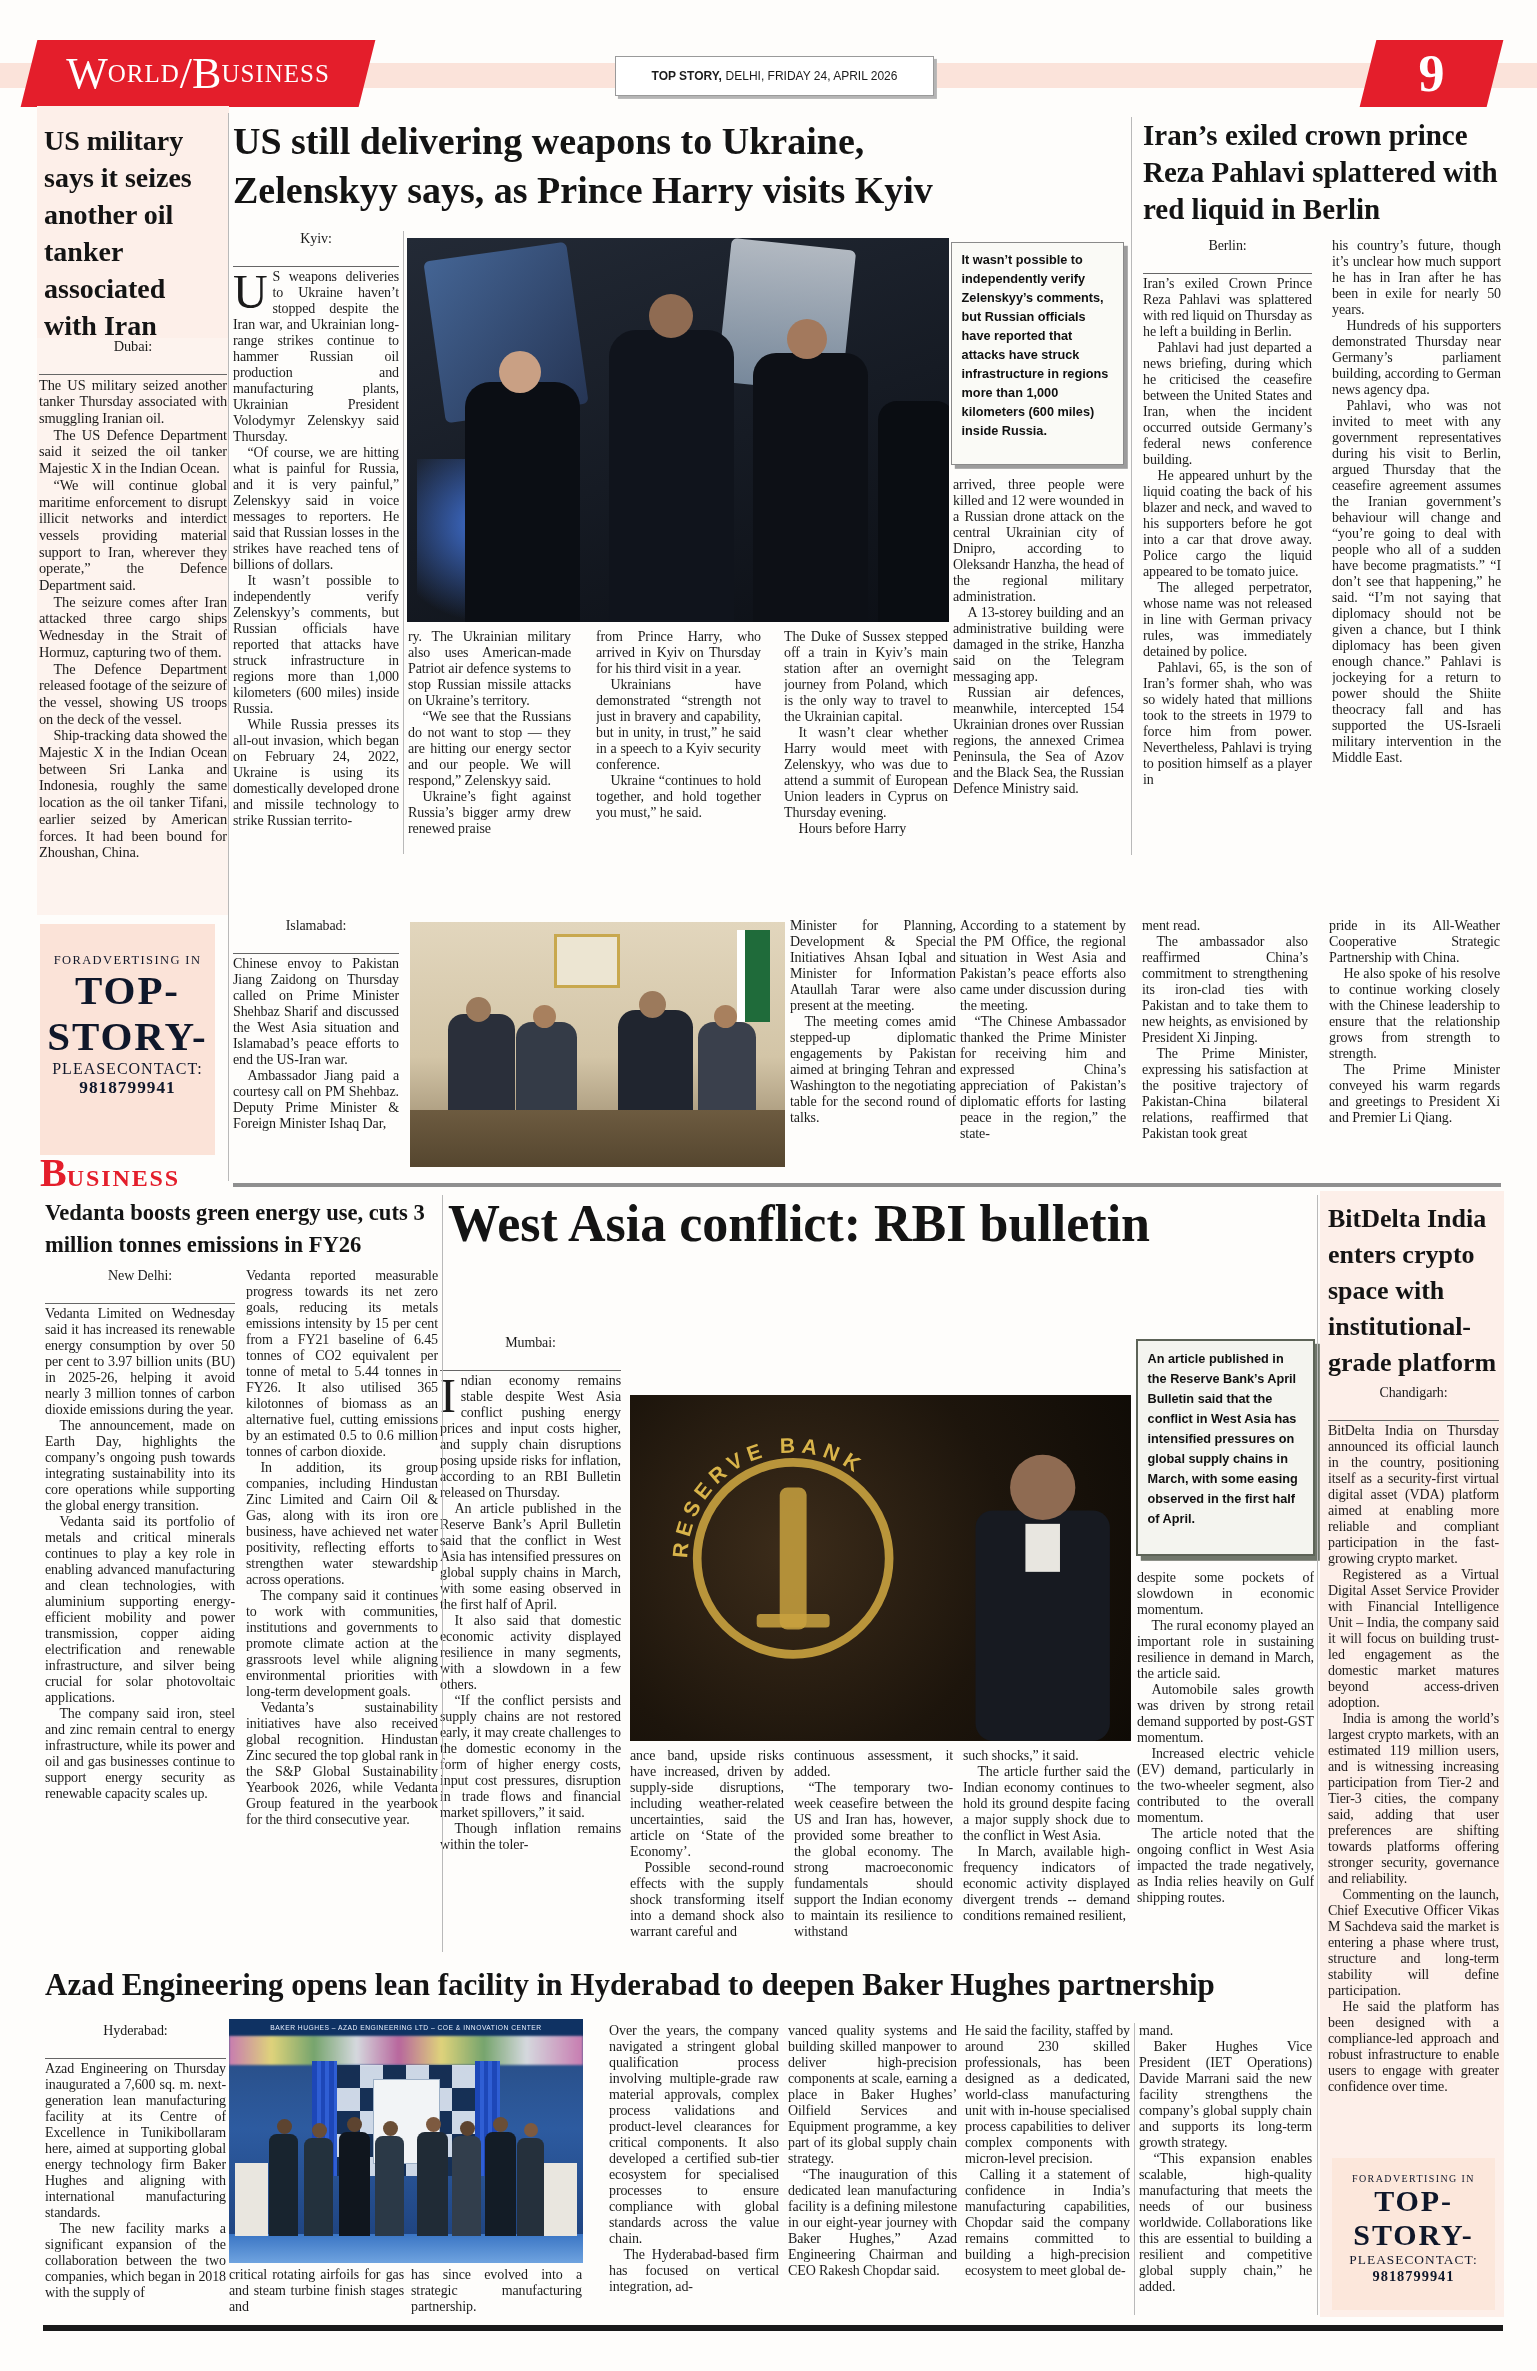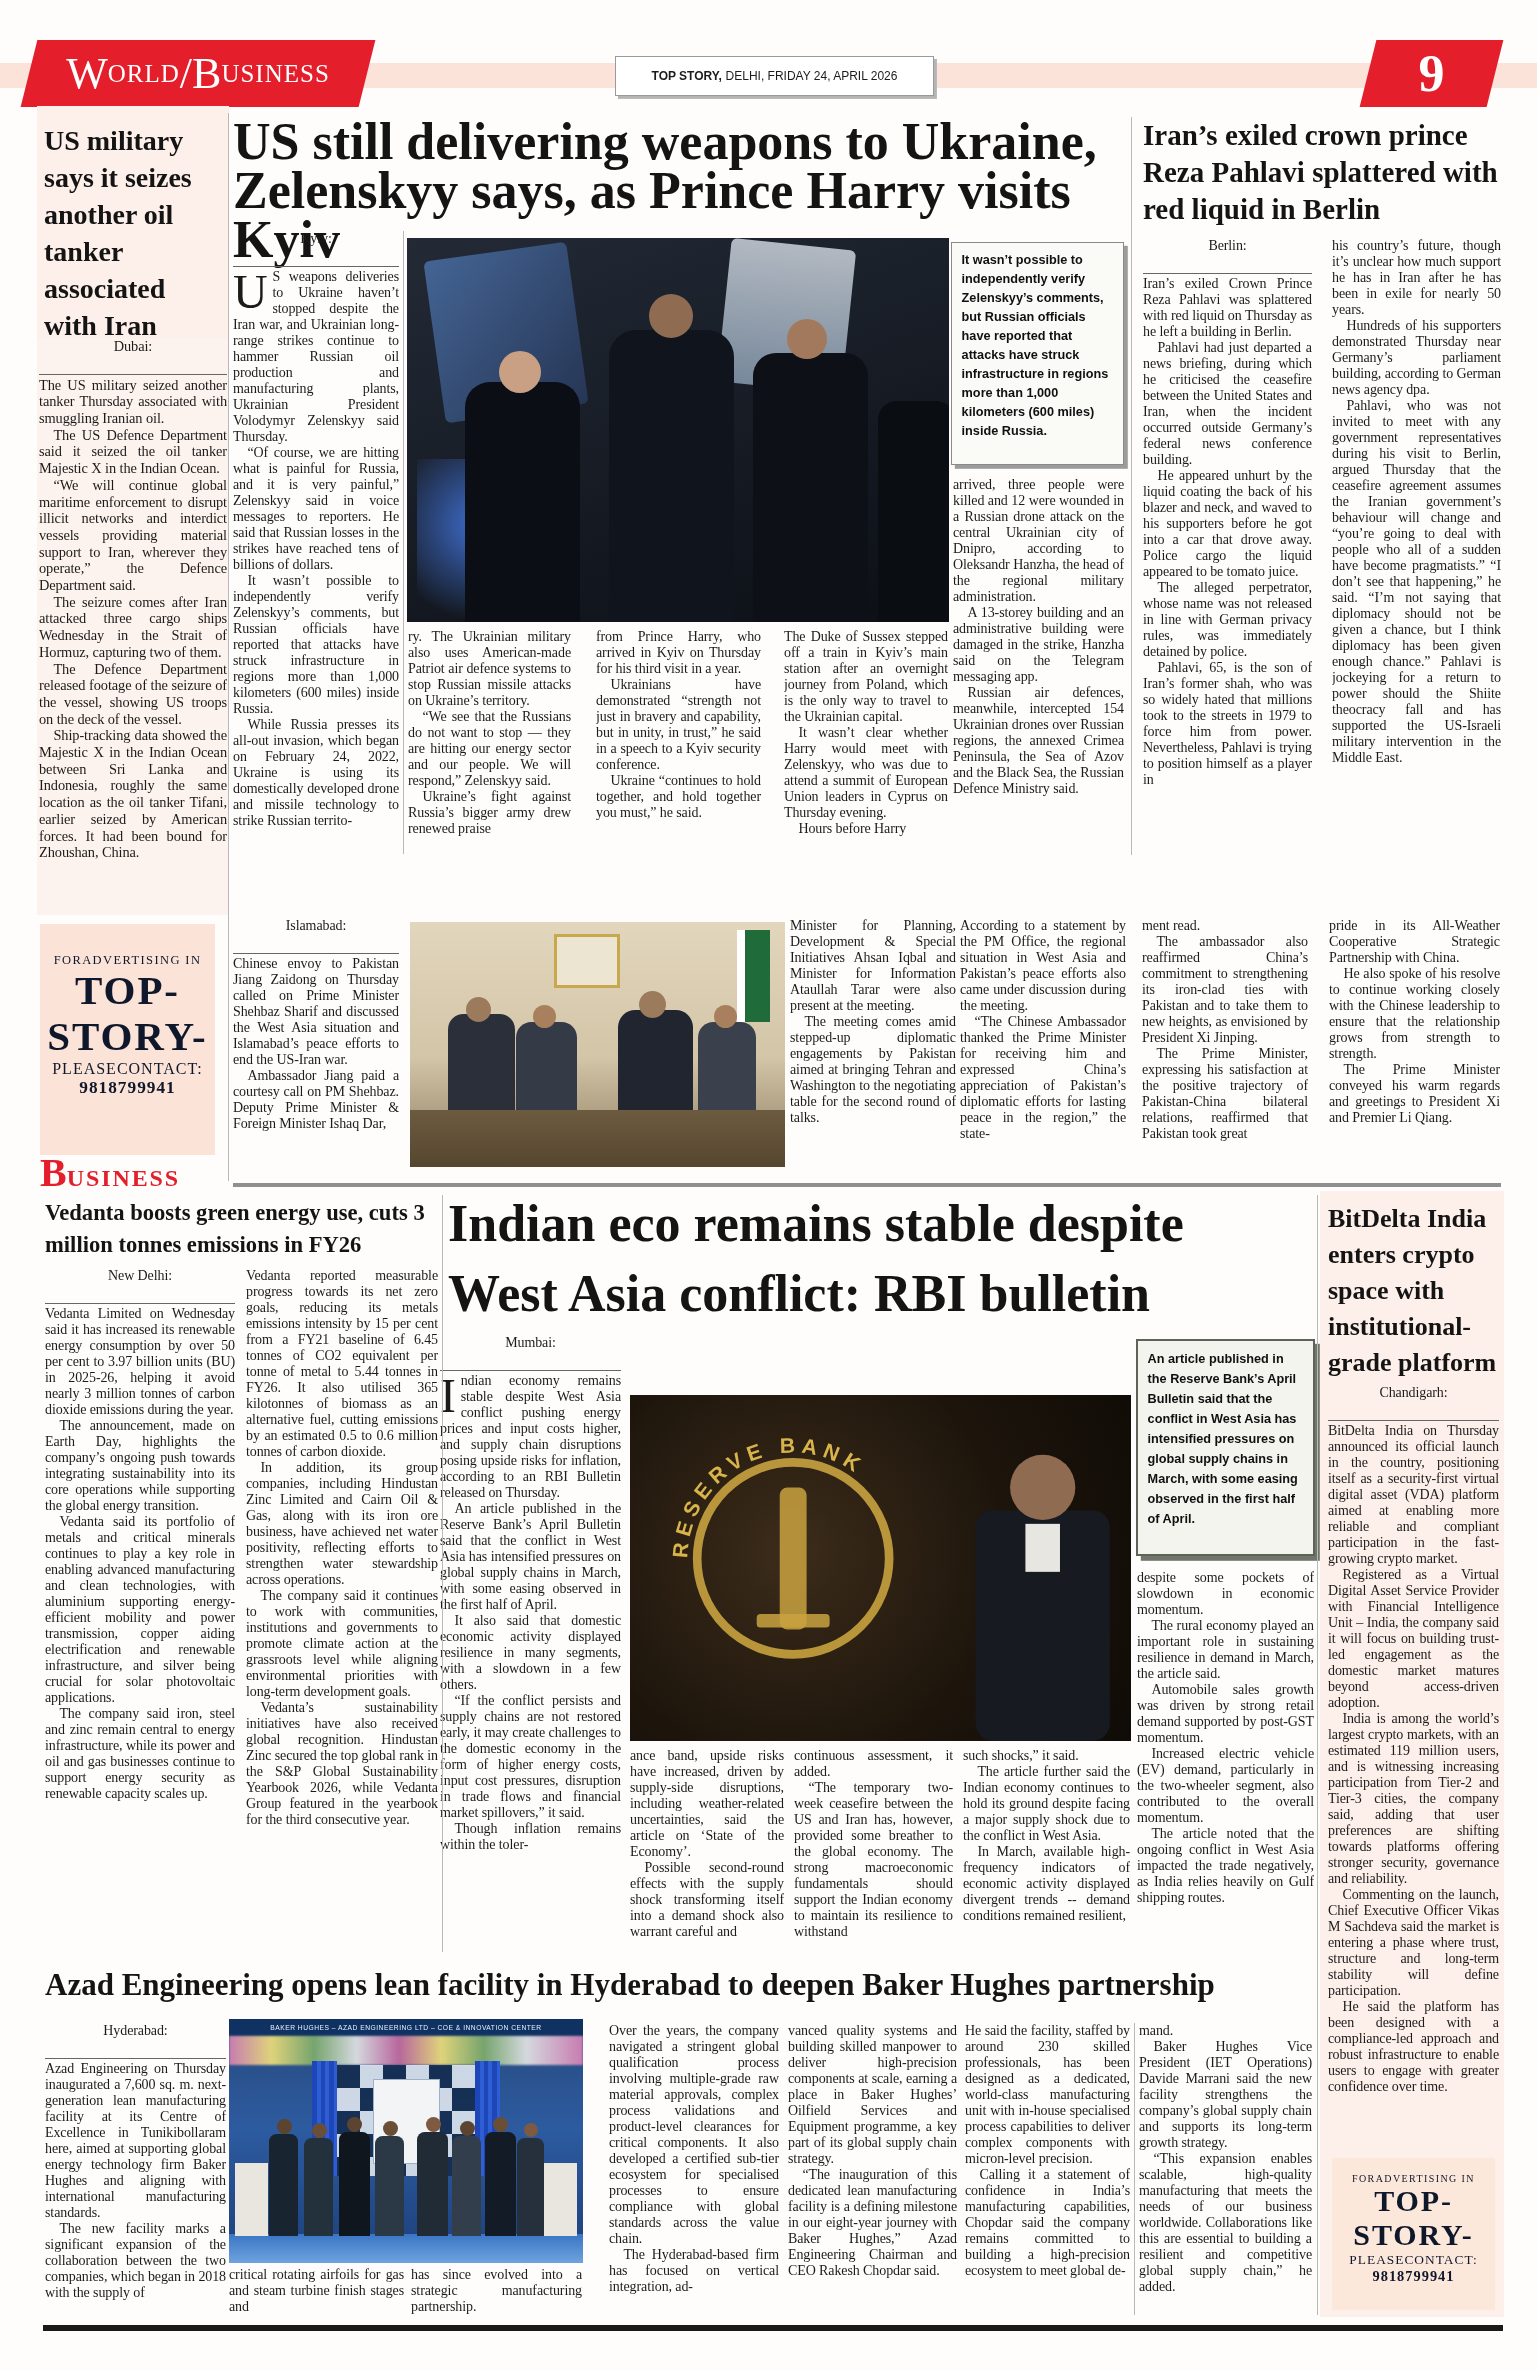--- a/index.html
+++ b/index.html
@@ -92,21 +92,21 @@
     <div class="kick">FORADVERTISING IN</div>
     <div class="big">TOP-</div>
     <div class="big">STORY-</div>
     <div class="contact">PLEASECONTACT:</div>
     <div class="phone">9818799941</div>
   </div>
   <div class="business">
     <span class="b1">B</span><span class="b2">USINESS</span>
   </div>
 
-  <div class="hl" style="left:233px;top:117px;width:898px;font-size:52px;line-height:49px;">
+  <div class="hl" style="left:233px;top:117px;width:898px;font-size:38px;line-height:49px;">
     <div>US still delivering weapons to Ukraine,</div>
     <div>Zelenskyy says, as Prince Harry visits Kyiv</div>
   </div>
   <div class="col" style="left:233px;top:231px;width:166px;height:623px;">
       <div class="dateline">Kyiv:</div>
       <p class="first"><span class="dropcap">U</span>S weapons deliveries to Ukraine haven’t stopped despite the Iran war, and Ukrainian long-range strikes continue to hammer Russian oil production and manufacturing plants, Ukrainian President Volodymyr Zelenskyy said Thursday.</p>
       <p>“Of course, we are hitting what is painful for Russia, and it is very painful,” Zelenskyy said in voice messages to reporters. He said that Russian losses in the strikes have reached tens of billions of dollars.</p>
       <p>It wasn’t possible to independently verify Zelenskyy’s comments, but Russian officials have reported that attacks have struck infrastructure in regions more than 1,000 kilometers (600 miles) inside Russia.</p>
       <p>While Russia presses its all-out invasion, which began on February 24, 2022, Ukraine is using its domestically developed drone and missile technology to strike Russian territo-</p>
     </div>
@@ -210,21 +210,20 @@
       <p>The company said iron, steel and zinc remain central to energy infrastructure, while its power and oil and gas businesses continue to support energy security as renewable capacity scales up.</p>
     </div>
   <div class="col" style="left:246px;top:1268px;width:192px;height:684px;">
       <p class="first">Vedanta reported measurable progress towards its net zero goals, reducing its metals emissions intensity by 15 per cent from a FY21 baseline of 6.45 tonnes of CO2 equivalent per tonne of metal to 5.44 tonnes in FY26. It also utilised 365 kilotonnes of biomass as an alternative fuel, cutting emissions by an estimated 0.5 to 0.6 million tonnes of carbon dioxide.</p>
       <p>In addition, its group companies, including Hindustan Zinc Limited and Cairn Oil &amp; Gas, along with its iron ore business, have achieved net water positivity, reflecting efforts to strengthen water stewardship across operations.</p>
       <p>The company said it continues to work with communities, institutions and governments to promote climate action at the grassroots level while aligning environmental priorities with long-term development goals.</p>
       <p>Vedanta’s sustainability initiatives have also received global recognition. Hindustan Zinc secured the top global rank in the S&amp;P Global Sustainability Yearbook 2026, while Vedanta Group featured in the yearbook for the third consecutive year.</p>
     </div>
 
   <div class="hl" style="left:448px;top:1189px;width:876px;font-size:52px;line-height:70px;">
-    <div>Indian eco remains stable despite</div>
     <div>West Asia conflict: RBI bulletin</div>
   </div>
   <div class="col" style="left:440px;top:1335px;width:181px;height:619px;">
       <div class="dateline">Mumbai:</div>
       <p class="first"><span class="dropcap">I</span>ndian economy remains stable despite West Asia conflict pushing energy prices and input costs higher, and supply chain disruptions posing upside risks for inflation, according to an RBI Bulletin released on Thursday.</p>
       <p>An article published in the Reserve Bank’s April Bulletin said that the conflict in West Asia has intensified pressures on global supply chains in March, with some easing observed in the first half of April.</p>
       <p>It also said that domestic economic activity displayed resilience in many segments, with a slowdown in a few others.</p>
       <p>“If the conflict persists and supply chains are not restored early, it may create challenges to the domestic economy in the form of higher energy costs, input cost pressures, disruption in trade flows and financial market spillovers,” it said.</p>
       <p>Though inflation remains within the toler-</p>
     </div>

